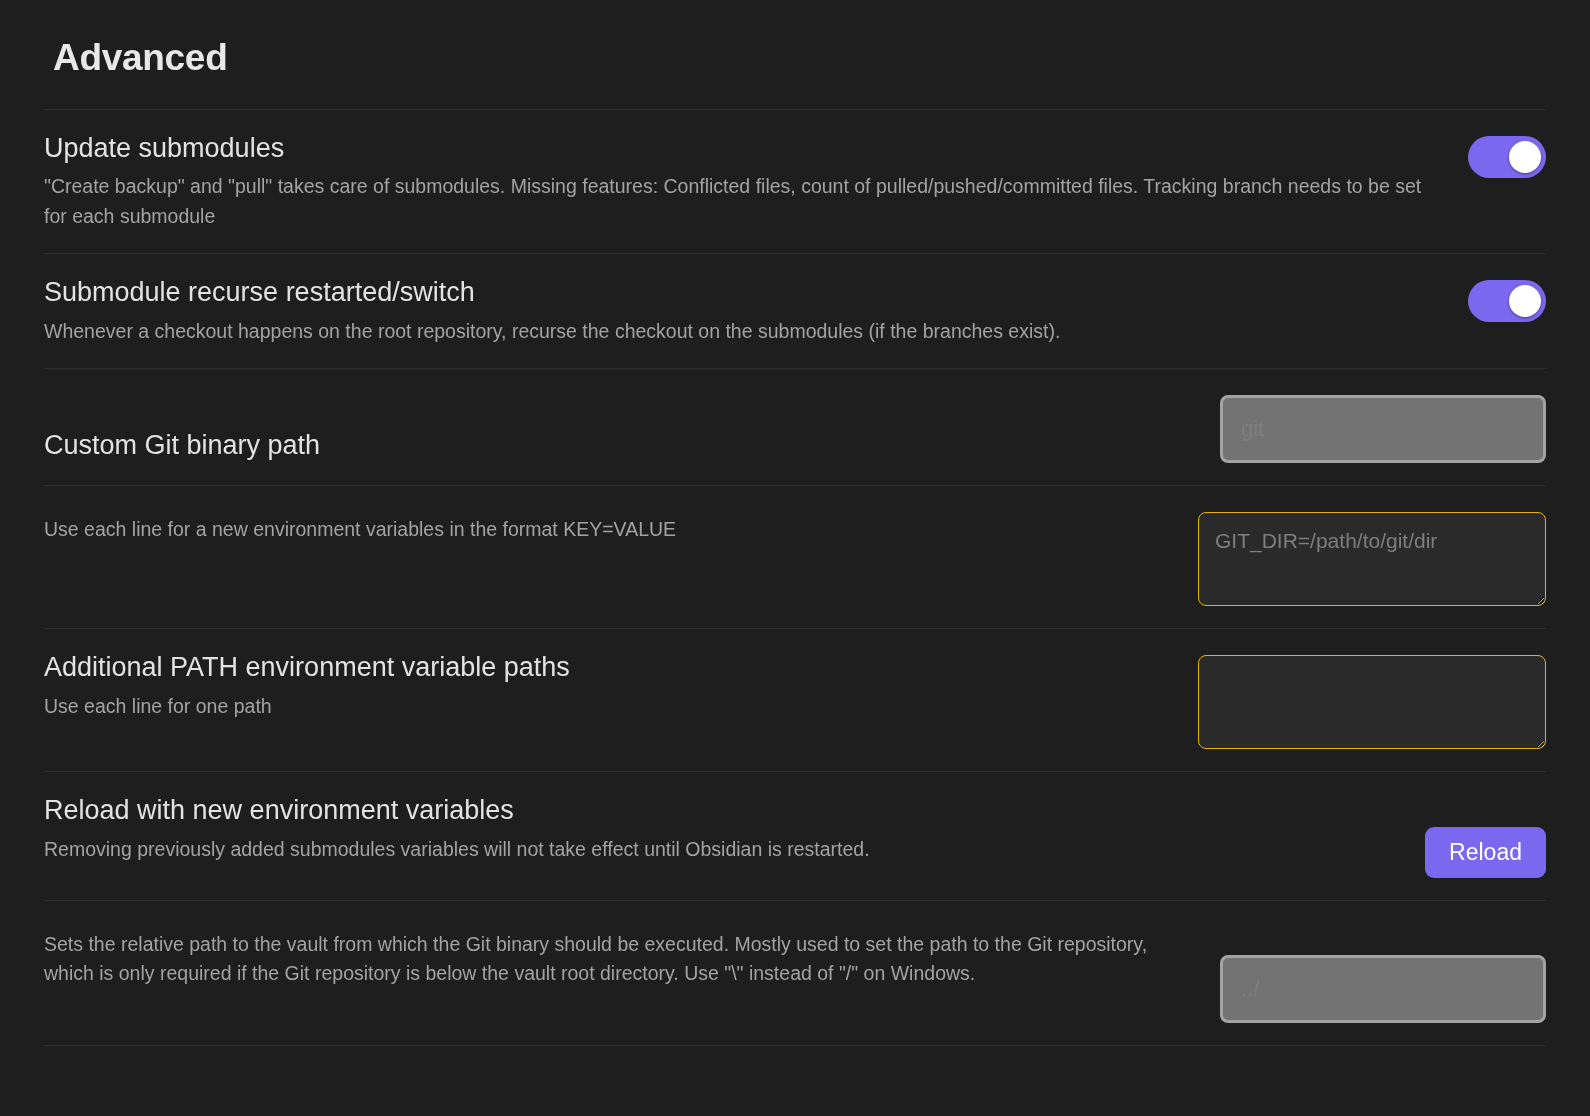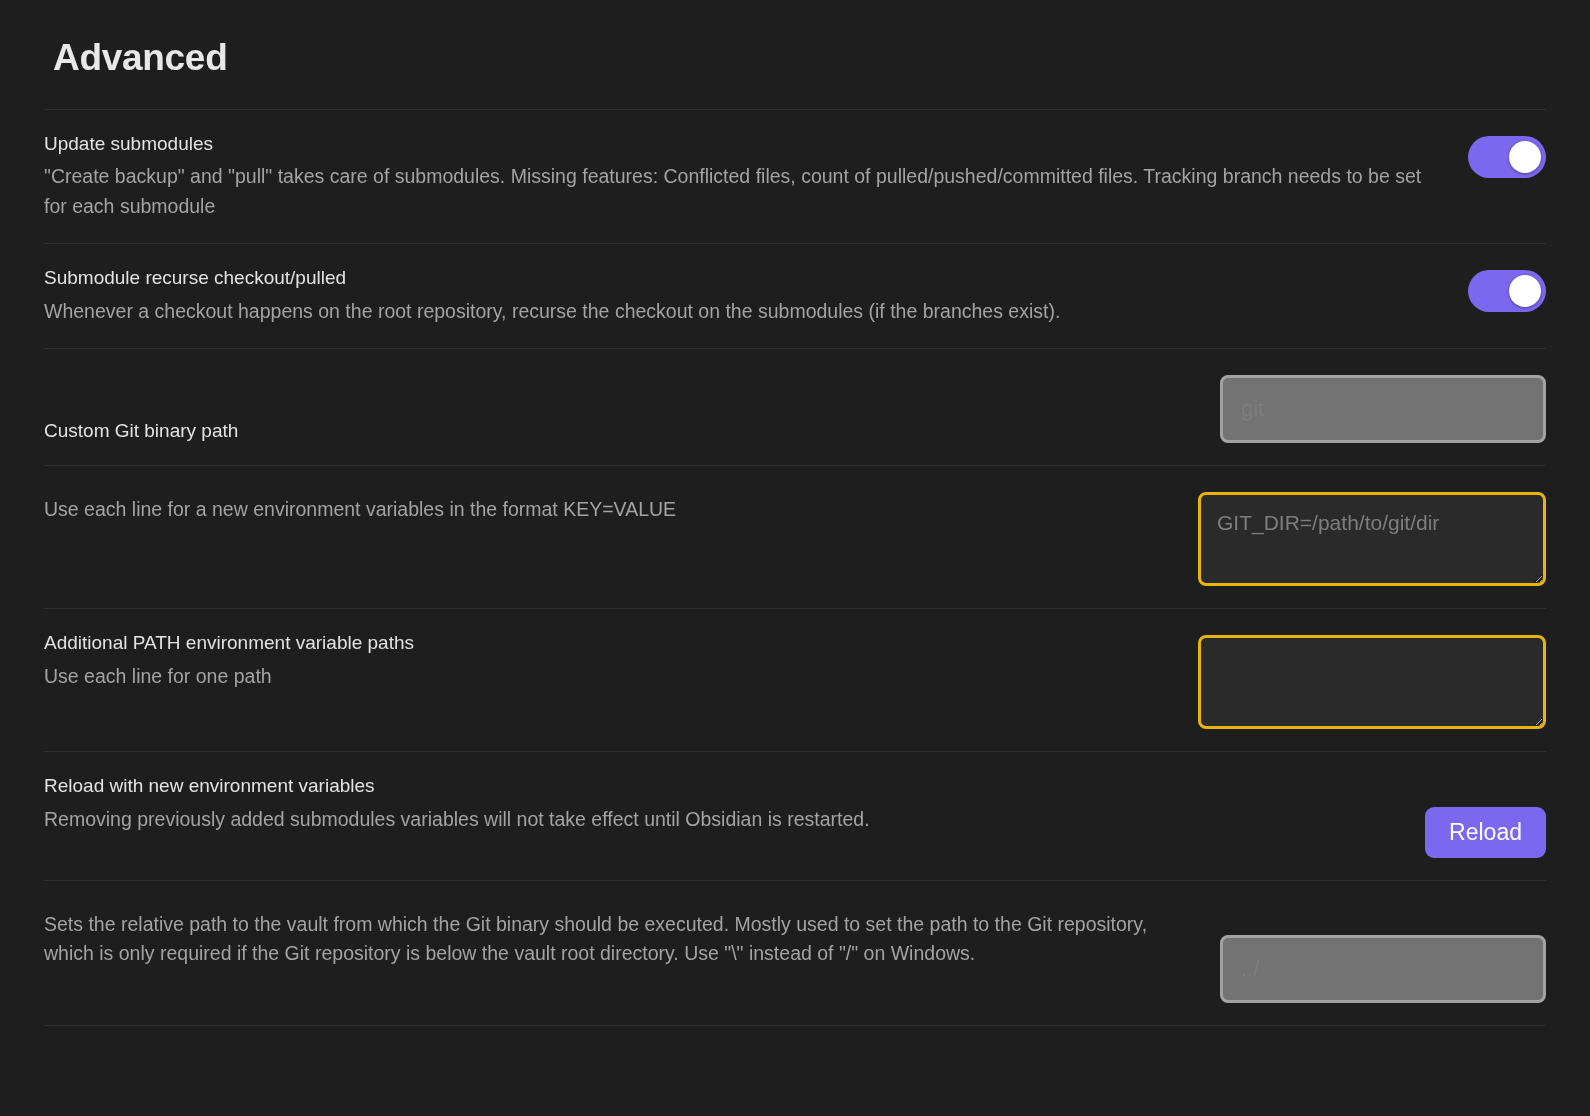--- a/index.html
+++ b/index.html
@@ -34,21 +34,21 @@
     gap: 24px;
     padding: 22px 0;
     border-top: 1px solid #2f2f2f;
   }
   .setting-item.compact { align-items: flex-end; }
   .setting-info {
     flex: 1 1 auto;
     min-width: 0;
   }
   .setting-name {
-    font-size: 19px;
+    font-size: 27px;
     color: #e3e3e3;
     line-height: 1.25;
     font-weight: 400;
   }
   .setting-desc {
     font-size: 19.5px;
     color: #a3a3a3;
     line-height: 1.5;
     margin-top: 7px;
     max-width: 1390px;
@@ -96,21 +96,21 @@
     padding: 0 18px;
     outline: none;
   }
   .text-input::placeholder { color: #7e7e7e; }
 
   
   .text-area {
     width: 348px;
     height: 94px;
     background: #2a2a2a;
-    border: 3px solid #eab308;
+    border: 1px solid #eab308;
     border-radius: 8px;
     color: #d6d6d6;
     font-size: 21px;
     font-family: "Liberation Sans", sans-serif;
     padding: 14px 16px;
     resize: vertical;
     outline: none;
     line-height: 1.3;
   }
   .text-area::placeholder { color: #7e7e7e; }
@@ -149,21 +149,21 @@
     </div>
     <div class="setting-control">
       <div class="toggle">
         <div class="knob"></div>
       </div>
     </div>
   </div>
 
   <div class="setting-item">
     <div class="setting-info">
-      <div class="setting-name">Submodule recurse checkout/pulled</div>
+      <div class="setting-name">Submodule recurse restarted/switch</div>
       <div class="setting-desc">Whenever a checkout happens on the root repository, recurse the checkout on the submodules (if the branches exist).</div>
     </div>
     <div class="setting-control">
       <div class="toggle">
         <div class="knob"></div>
       </div>
     </div>
   </div>
 
   <div class="setting-item compact">

